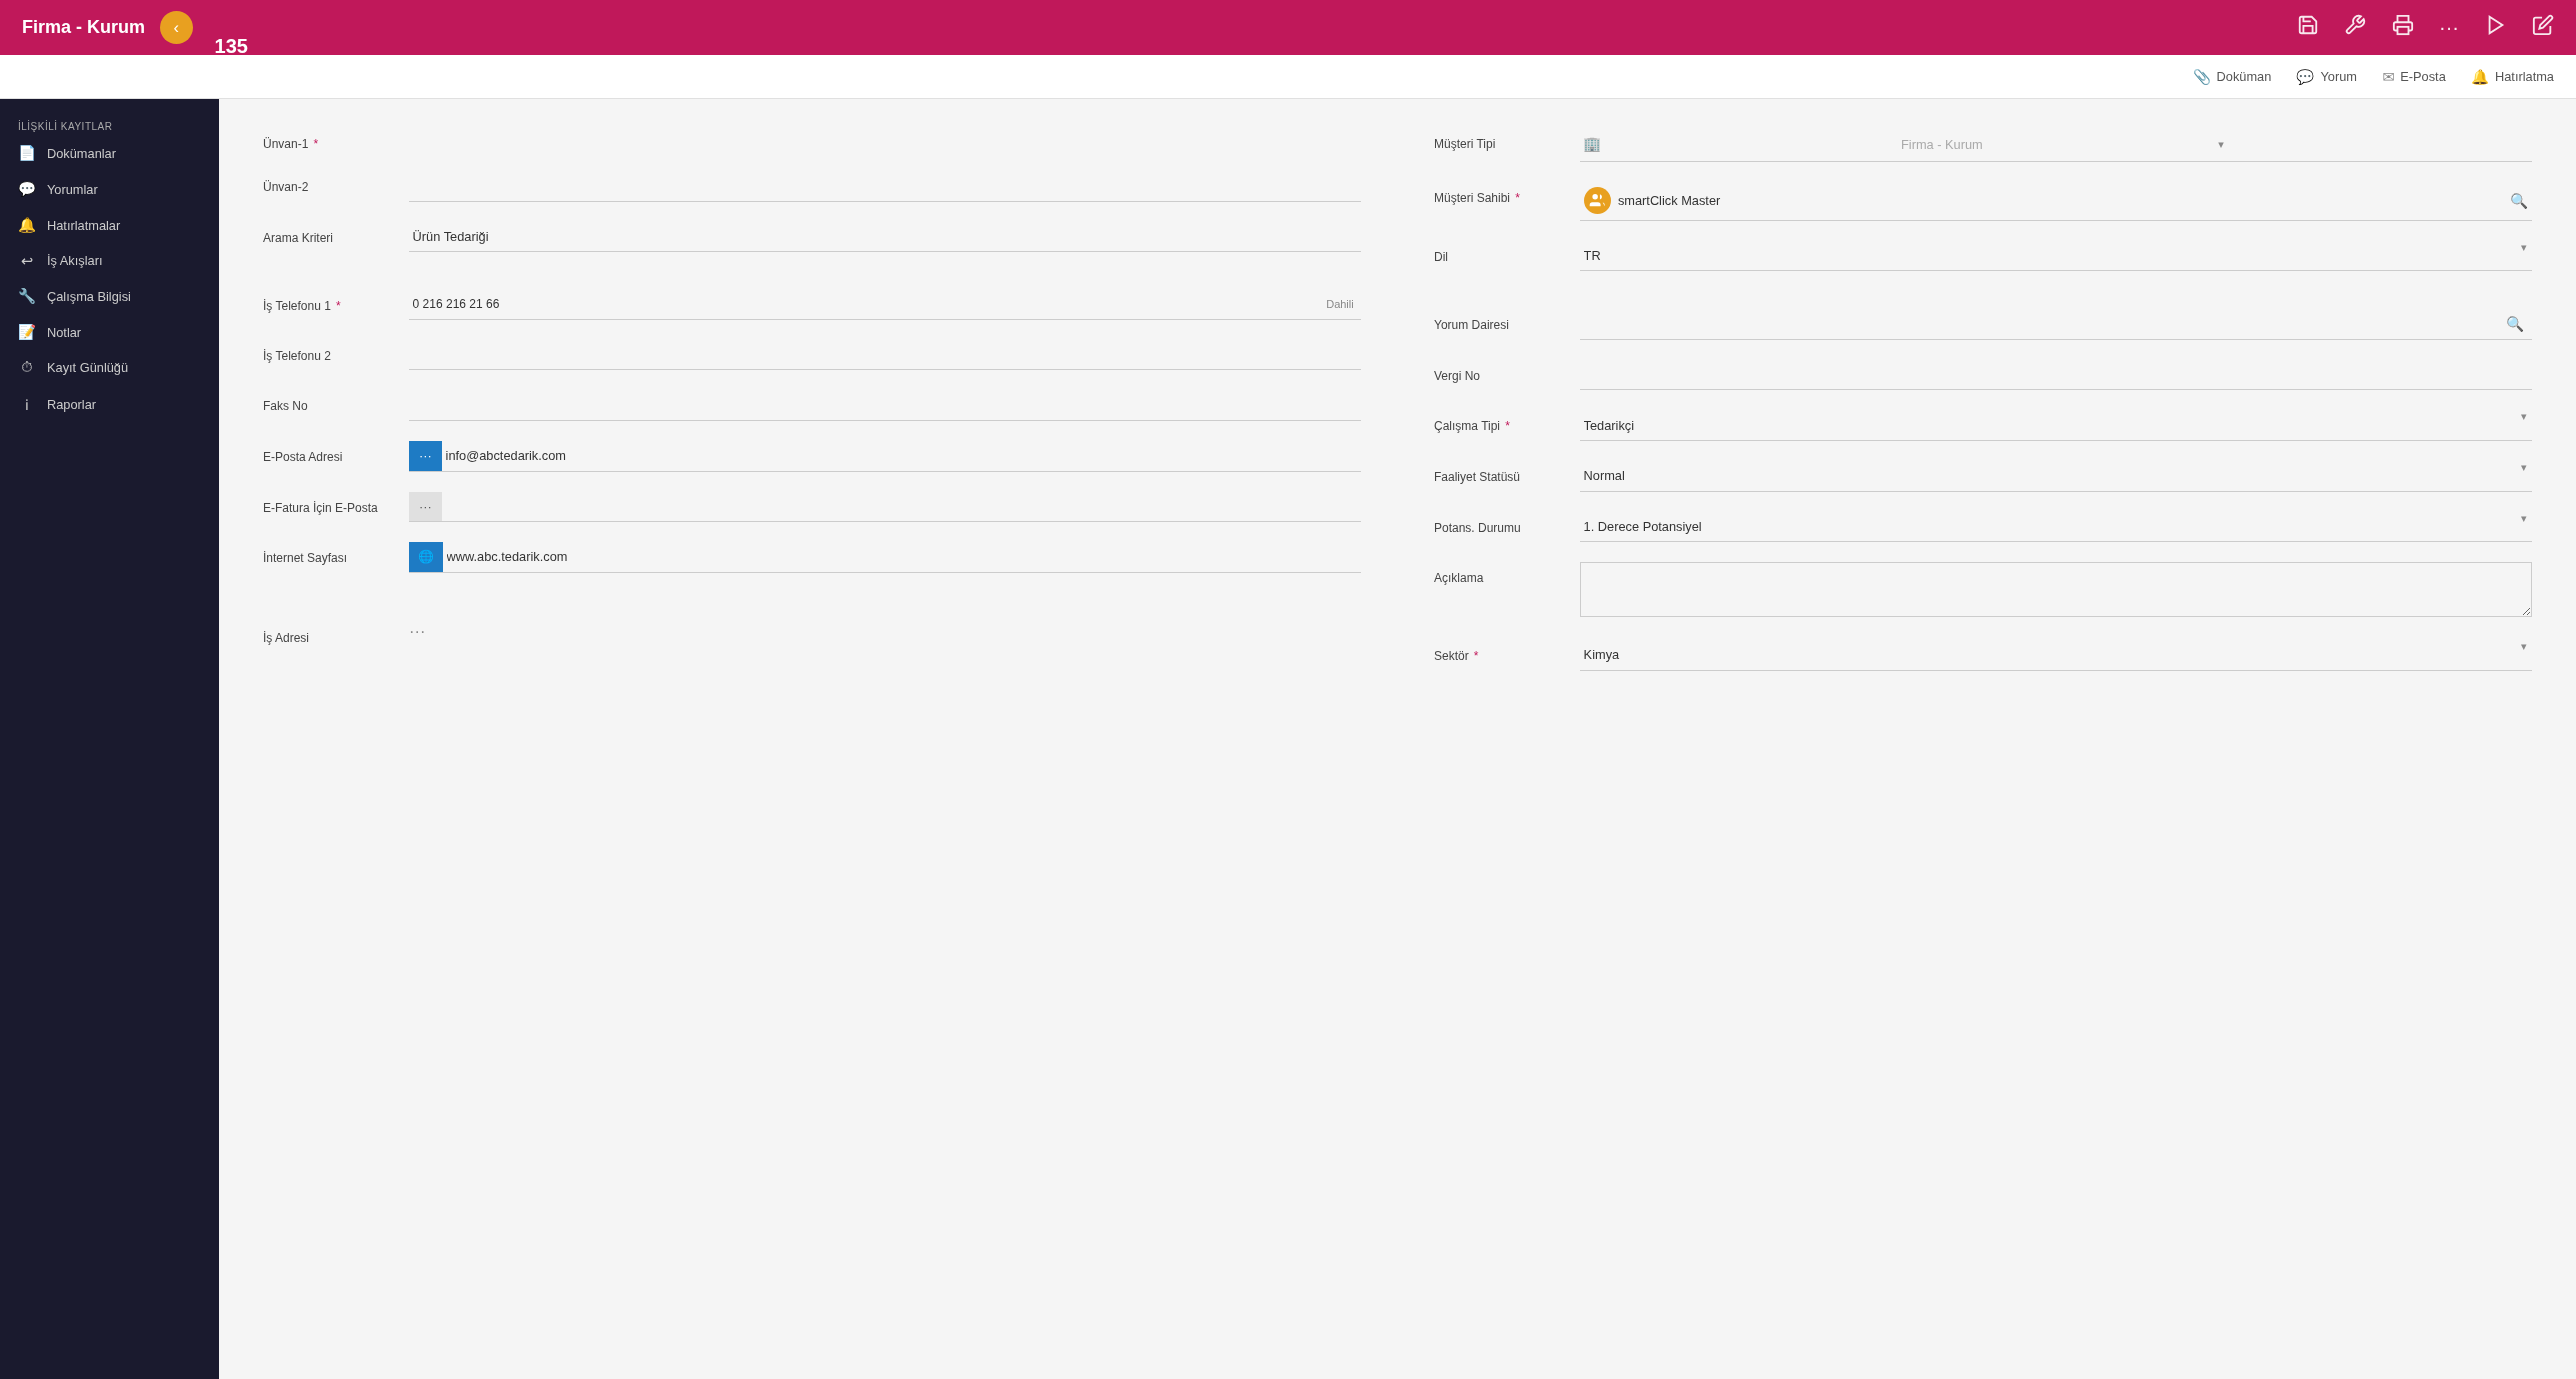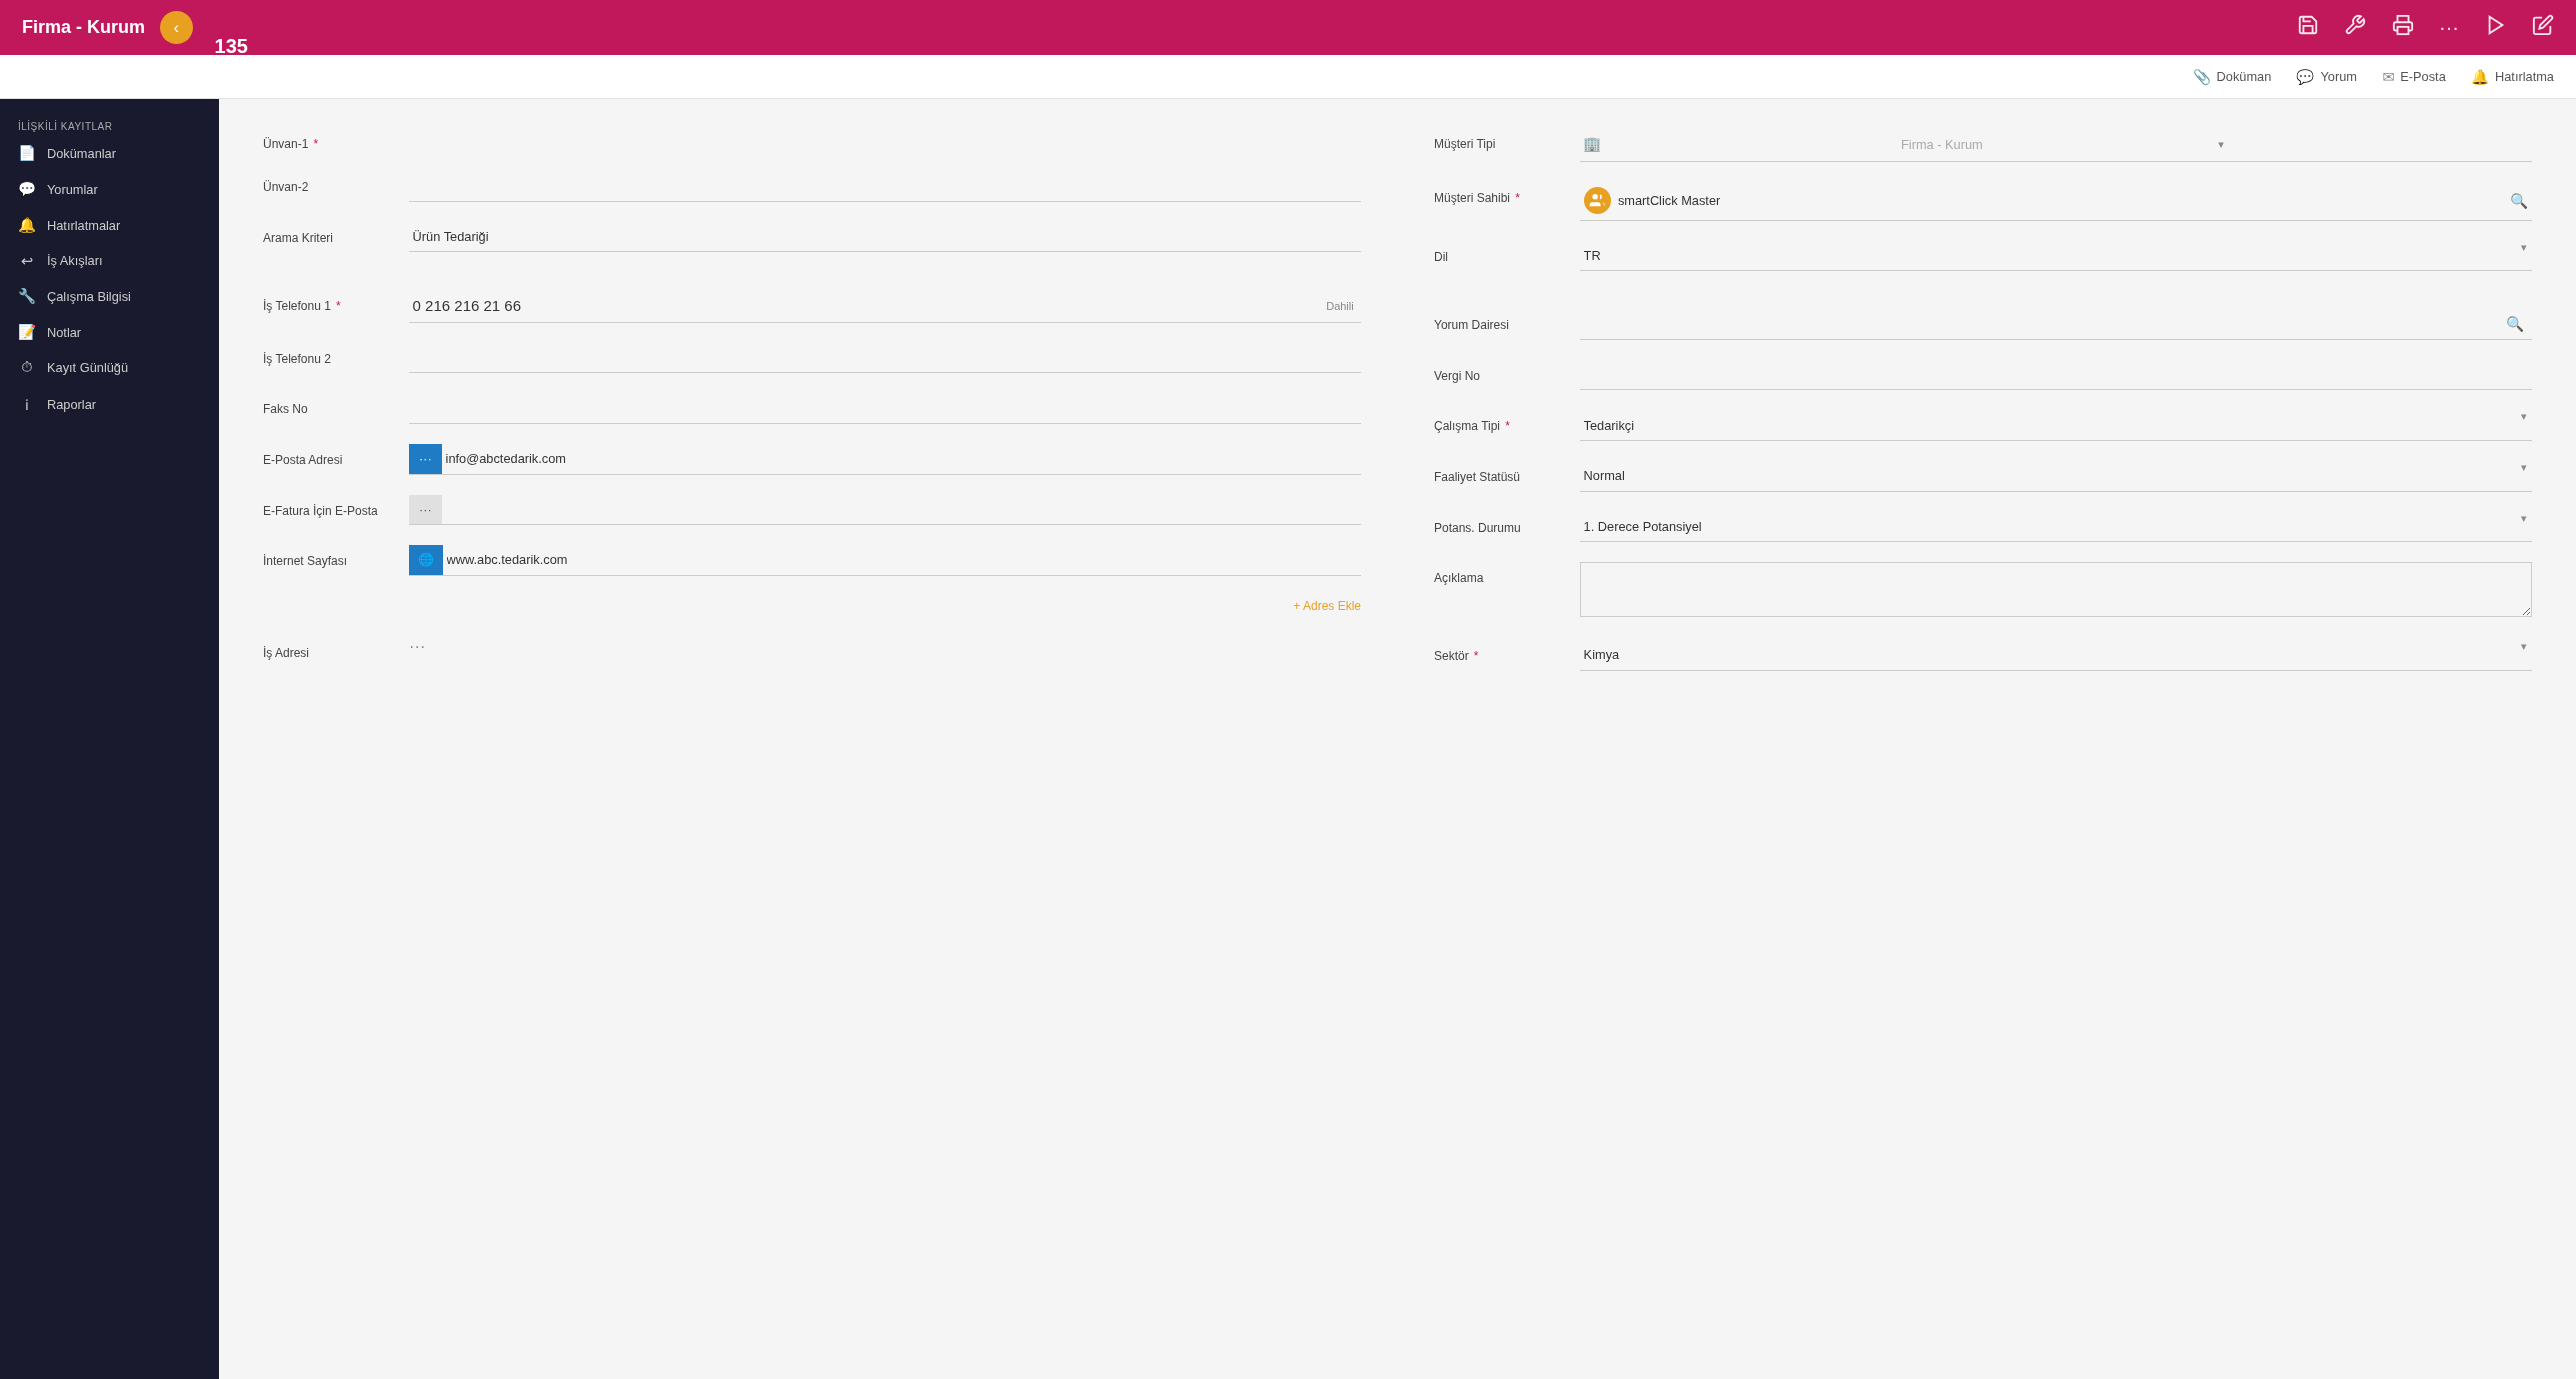--- a/index.html
+++ b/index.html
@@ -156,21 +156,21 @@
       display: flex;
       align-items: stretch;
       border-bottom: 1.4px solid #ccc;
       background: #f5f5f5;
     }
     .form-input-with-btn input {
       flex: 1;
       border: none;
       background: transparent;
       padding: 7.3px 3.6px;
-      font-size: 15px;
+      font-size: 12px;
       color: #333;
       outline: none;
     }
     .form-input-with-btn .small-btn {
       background: transparent;
       border: none;
       color: #888;
       padding: 0 7.3px;
       font-size: 11px;
       cursor: pointer;
@@ -510,23 +510,20 @@
           <div class="form-control-wrap">
             <div class="form-input-with-icon">
               <button class="form-input-icon-btn globe">🌐</button>
               <input type="text" value="www.abc.tedarik.com" style="">
             </div>
           </div>
         </div>
 
         <div class="form-row">
           <div class="form-label"></div>
-          <div class="form-control-wrap add-address-link">
-            + Adres Ekle
-          </div>
         </div>
 
         <div class="form-row">
           <div class="form-label">
             <span>İş Adresi</span>
           </div>
           <div class="form-control-wrap">
             <span class="is-adres-dots">···</span>
           </div>
         </div>

